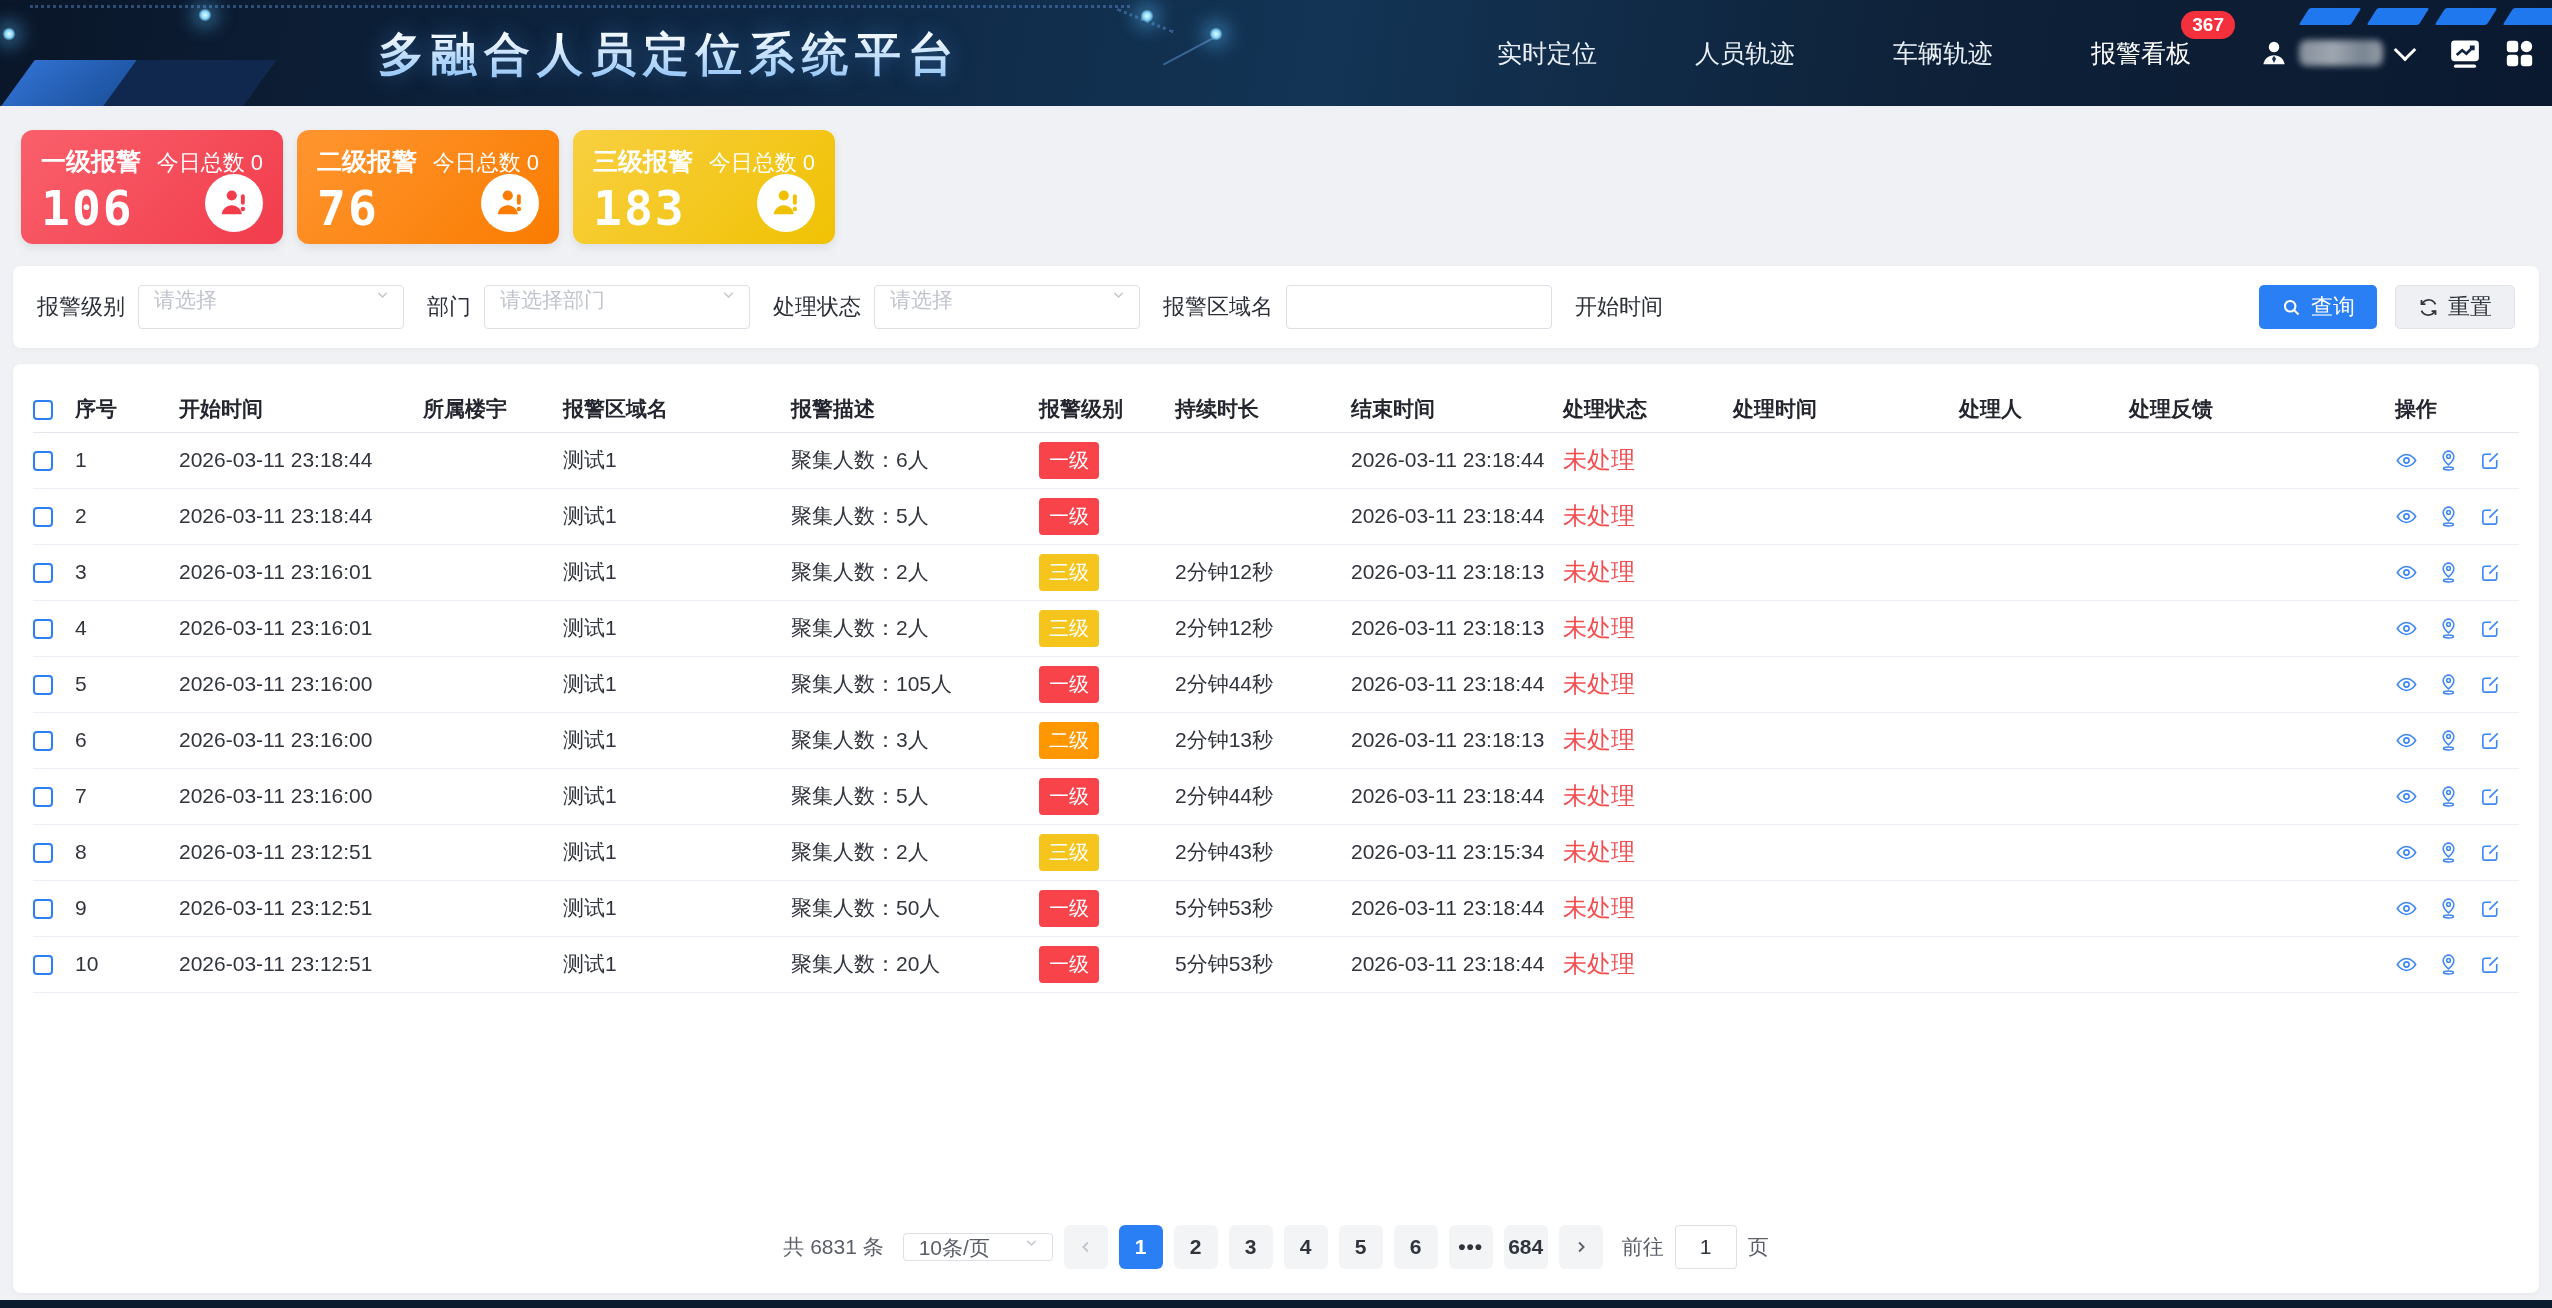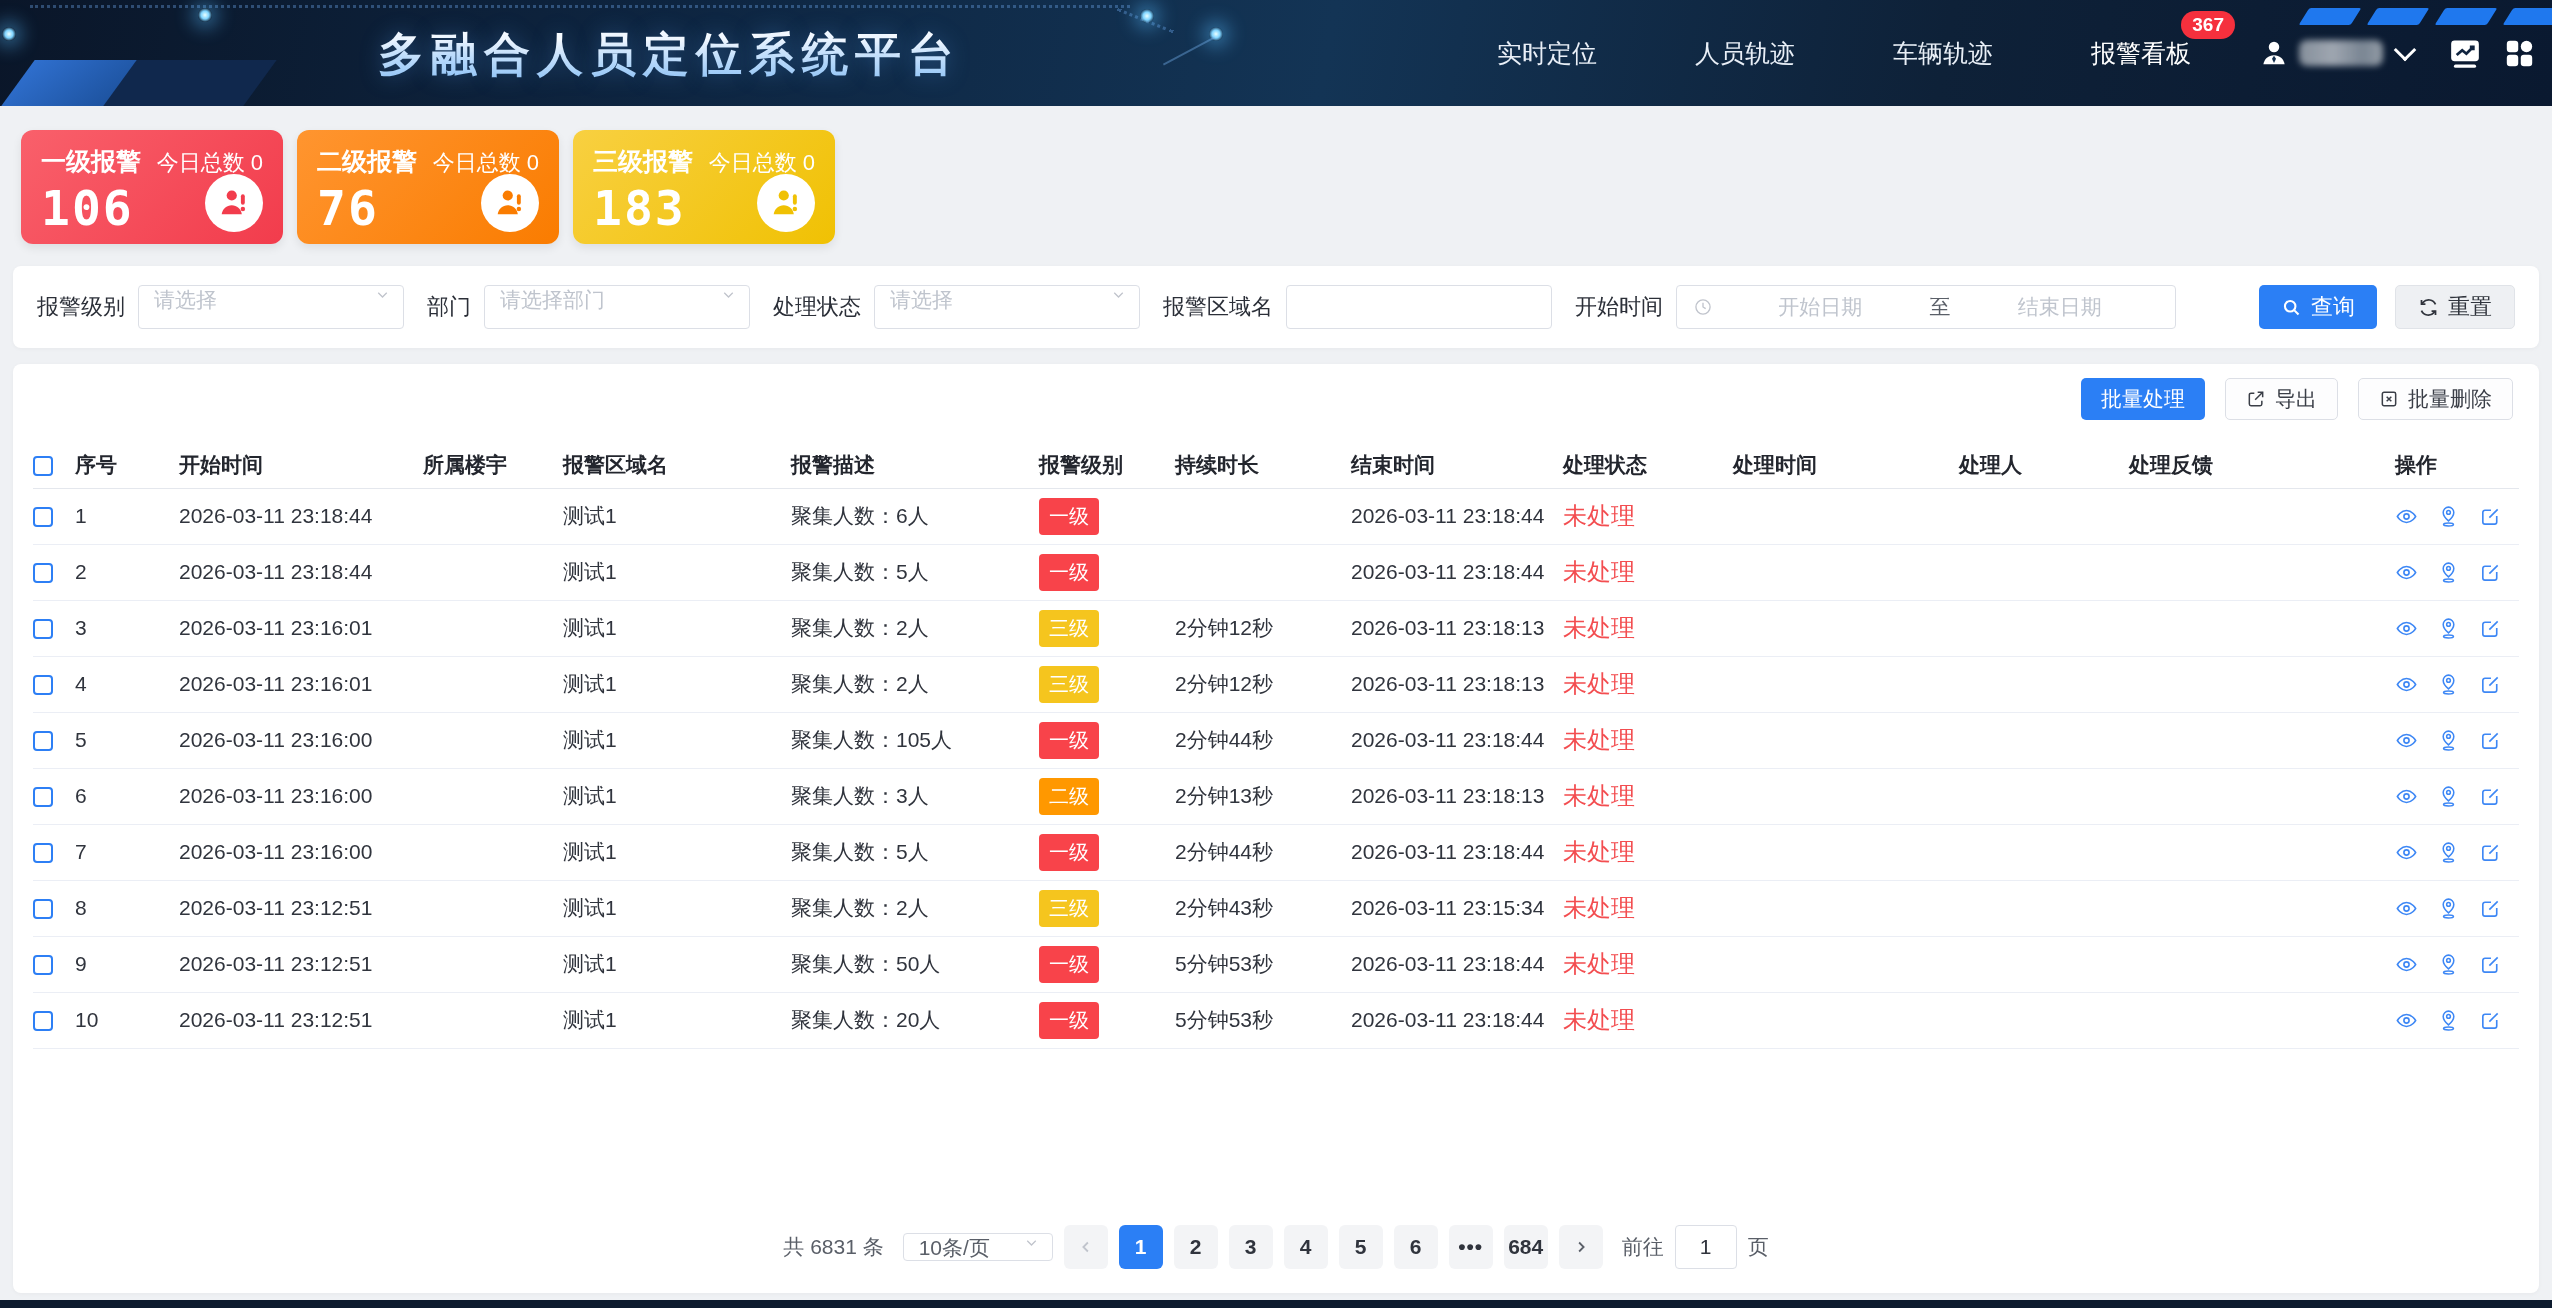--- a/index.html
+++ b/index.html
@@ -254,69 +254,40 @@
           <path d="M6 9.5l6 6 6-6"></path>
         </svg>
     </div>
   </div>
   <div class="f-group">
     <span class="f-label">报警区域名</span>
     <input class="f-input" type="text" value="" style="">
   </div>
   <div class="f-group" style="margin-right:0;">
     <span class="f-label">开始时间</span>
-    <div class="date-range">
-      <svg class="clock" viewBox="0 0 24 24" fill="none" stroke="currentColor" stroke-width="1.6">
-          <circle cx="12" cy="12" r="8.5"></circle>
-          <path d="M12 7v5l3.2 2"></path>
-        </svg>
-      <span class="d-ph">开始日期</span>
-      <span class="d-sep">至</span>
-      <span class="d-ph">结束日期</span>
-    </div>
   </div>
   <button class="btn btn-primary ml-auto">
     <svg viewBox="0 0 24 24" fill="none" stroke="currentColor" stroke-width="2.4">
         <circle cx="10.5" cy="10.5" r="6"></circle>
         <path d="M15 15l5 5"></path>
       </svg>
     <span>查询</span>
   </button>
   <button class="btn btn-plain ml-18">
     <svg viewBox="0 0 24 24" fill="none" stroke="currentColor" stroke-width="2">
         <path d="M20 8.5A8.5 8.5 0 0 0 5.8 6.2L4 8"></path>
         <path d="M4 3.5V8h4.5"></path>
         <path d="M4 15.5a8.5 8.5 0 0 0 14.2 2.3l1.8-1.8"></path>
         <path d="M20 20.5V16h-4.5"></path>
       </svg>
     <span>重置</span>
   </button>
 </section>
 
 <section class="table-panel">
-  <div class="toolbar">
-    <button class="tb-btn tb-primary">
-      <span>批量处理</span>
-    </button>
-    <button class="tb-btn tb-plain">
-      <svg viewBox="0 0 24 24" fill="none" stroke="currentColor" stroke-width="1.8">
-          <path d="M10 5H6a2 2 0 0 0-2 2v11a2 2 0 0 0 2 2h11a2 2 0 0 0 2-2v-4"></path>
-          <path d="M14 4h6v6"></path>
-          <path d="M20 4l-9 9"></path>
-        </svg>
-      <span>导出</span>
-    </button>
-    <button class="tb-btn tb-plain">
-      <svg viewBox="0 0 24 24" fill="none" stroke="currentColor" stroke-width="1.8">
-          <rect x="4" y="4" width="16" height="16" rx="2"></rect>
-          <path d="M9.2 9.2l5.6 5.6M14.8 9.2l-5.6 5.6"></path>
-        </svg>
-      <span>批量删除</span>
-    </button>
-  </div>
 
   <div class="tbl-wrap">
     <table>
       <colgroup>
         <col style="width:30px">
           <col style="width:104px">
           <col style="width:244px">
           <col style="width:140px">
         <col style="width:228px">
           <col style="width:248px">

